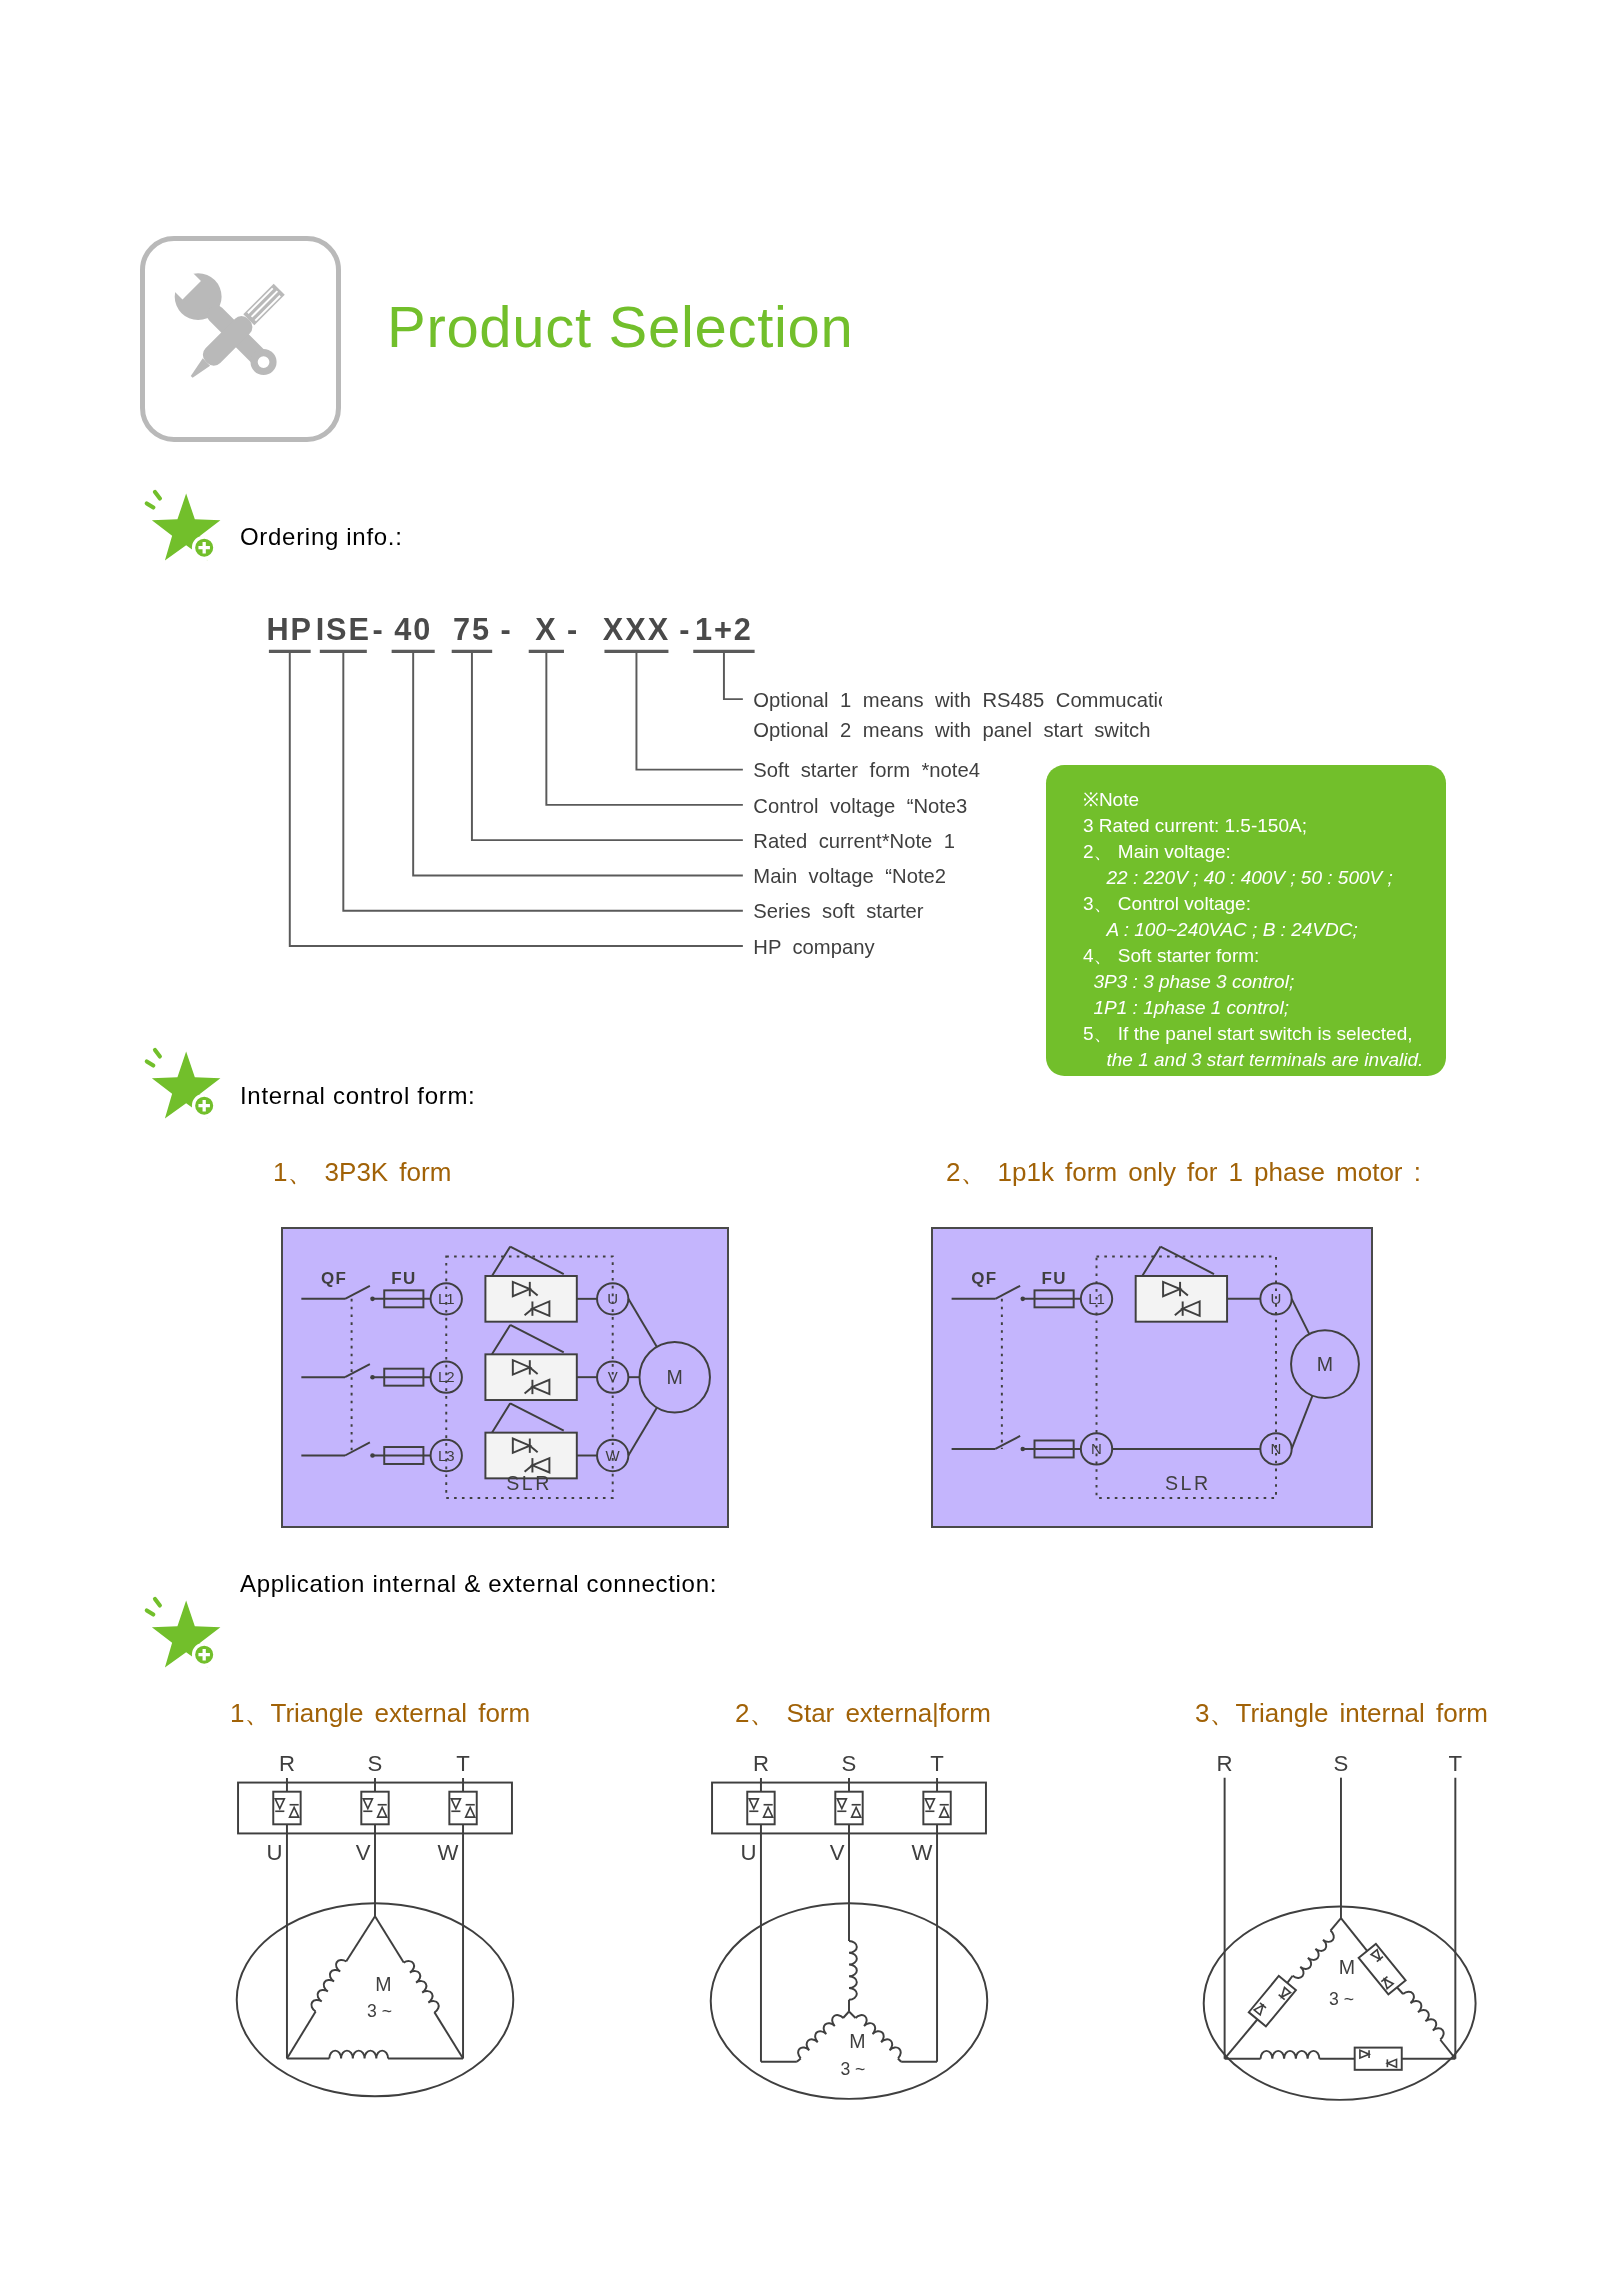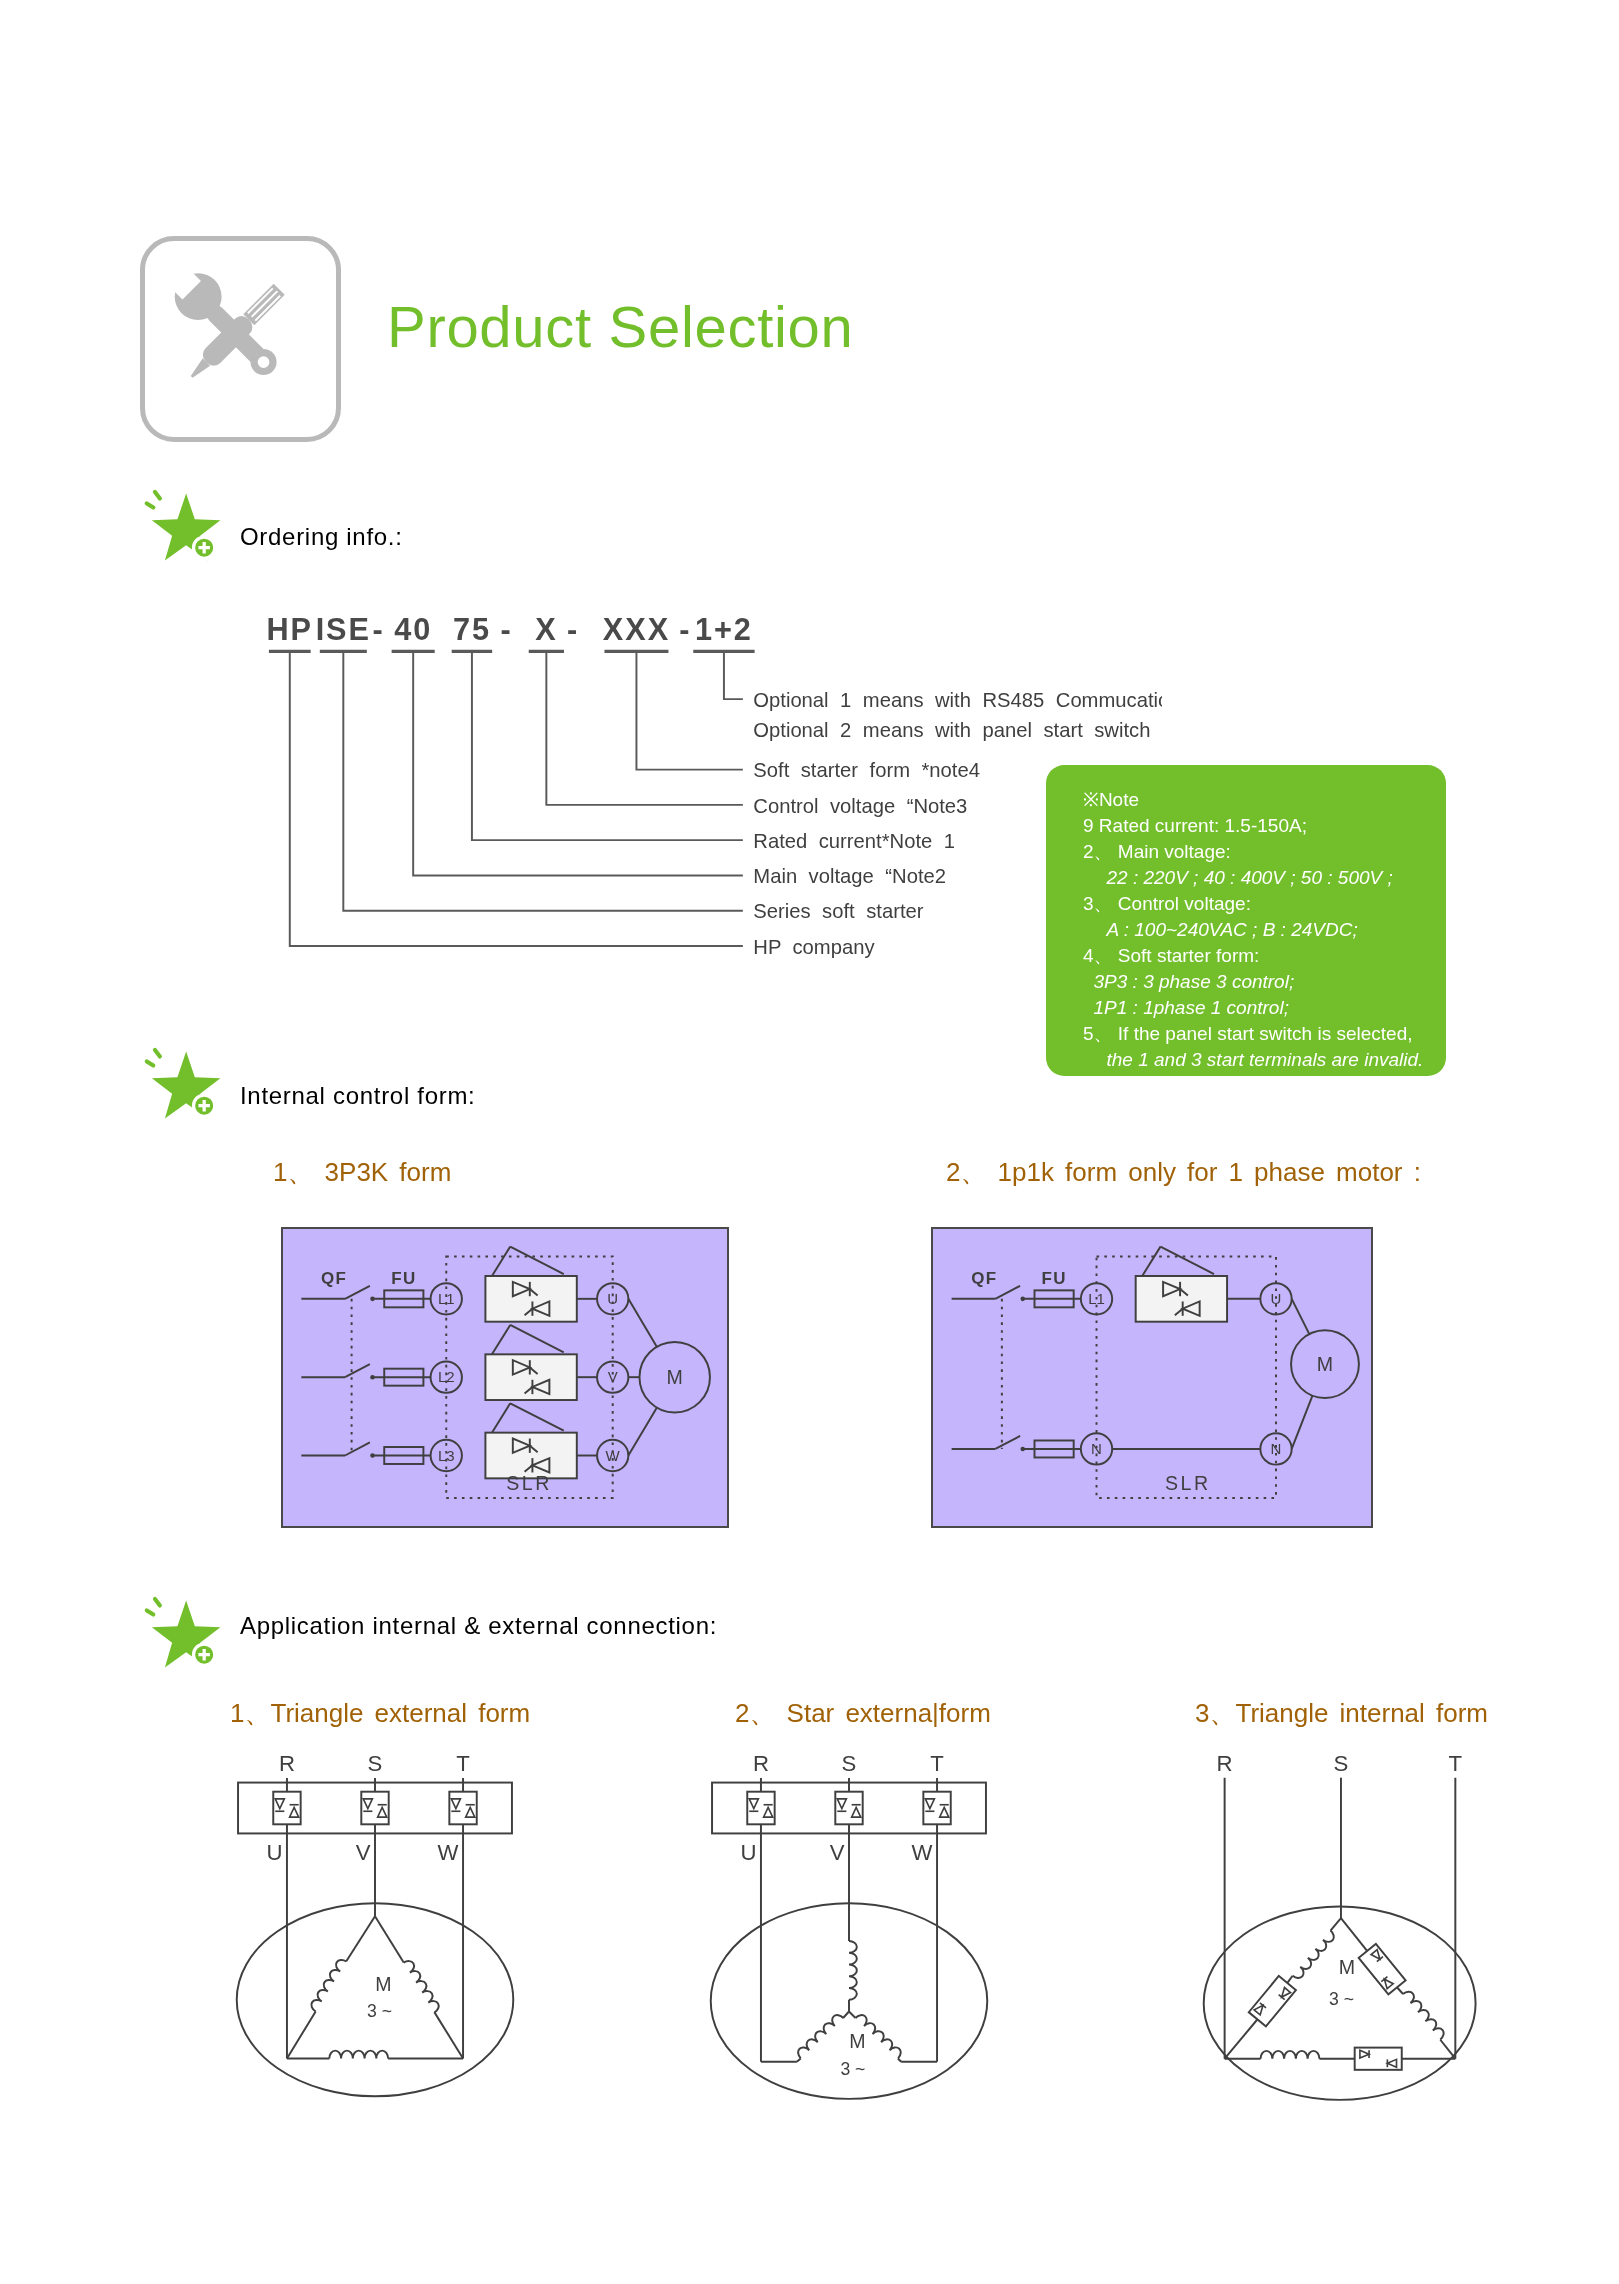--- a/index.html
+++ b/index.html
@@ -70,21 +70,21 @@
   <path d="M74,67 L74,81 M67,74 L81,74" stroke="#ffffff" stroke-width="4"></path>
 </svg>
 <div class="abs sec-h" style="left:240px;top:1082px;">Internal control form:</div>
 
 <svg class="abs" style="left:142px;top:1594px;" width="85" height="82" viewBox="0 0 100 100">
   <path d="M14,6 L20,14 M4,20 L12,25" stroke="#72bf2b" stroke-width="5" stroke-linecap="round" fill="none"></path>
   <polygon points="52,8 62.6,39.4 93.8,40.4 69.1,59.6 77.9,89.6 52,71 26.1,89.6 34.9,59.6 10.2,40.4 41.4,39.4" fill="#72bf2b"></polygon>
   <circle cx="74" cy="74" r="13" fill="#72bf2b" stroke="#ffffff" stroke-width="4"></circle>
   <path d="M74,67 L74,81 M67,74 L81,74" stroke="#ffffff" stroke-width="4"></path>
 </svg>
-<div class="abs sec-h" style="left:240px;top:1612px;text-align:right;">Application internal &amp; external connection:</div>
+<div class="abs sec-h" style="left:240px;top:1570px;text-align:right;">Application internal &amp; external connection:</div>
 
 <svg class="abs" style="left:248px;top:588px;" width="914" height="392" viewBox="0 0 1400 600">
 
   <text class="code-t" x="64" y="80" text-anchor="middle">HP</text>
   <text class="code-t" x="146" y="80" text-anchor="middle">ISE</text>
   <text class="code-t" x="200" y="80" text-anchor="middle">-</text>
   <text class="code-t" x="253" y="80" text-anchor="middle">40</text>
   <text class="code-t" x="343" y="80" text-anchor="middle">75</text>
   <text class="code-t" x="396" y="80" text-anchor="middle">-</text>
   <text class="code-t" x="457" y="80" text-anchor="middle">X</text>
@@ -118,21 +118,21 @@
   <text class="lbl" x="774" y="290">Soft starter form *note4</text>
   <text class="lbl" x="774" y="344">Control voltage “Note3</text>
   <text class="lbl" x="774" y="398">Rated current*Note 1</text>
   <text class="lbl" x="774" y="452">Main voltage “Note2</text>
   <text class="lbl" x="774" y="506">Series soft starter</text>
   <text class="lbl" x="774" y="560">HP company</text>
 </svg>
 
 <div class="abs note-box" style="left:1046px;top:765px;">
   <div class="note-line">※Note</div>
-  <div class="note-line">9 Rated current: 1.5-150A;</div>
+  <div class="note-line">3 Rated current: 1.5-150A;</div>
   <div class="note-line">2、 Main voltage:</div>
   <div class="note-line ind1">22 : 220V ; 40 : 400V ; 50 : 500V ;</div>
   <div class="note-line">3、 Control voltage:</div>
   <div class="note-line ind1">A : 100~240VAC ; B : 24VDC;</div>
   <div class="note-line">4、 Soft starter form:</div>
   <div class="note-line ind2">3P3 : 3 phase 3 control;</div>
   <div class="note-line ind2">1P1 : 1phase 1 control;</div>
   <div class="note-line">5、 If the panel start switch is selected,</div>
   <div class="note-line ind1">the 1 and 3 start terminals are invalid.</div>
 </div>

